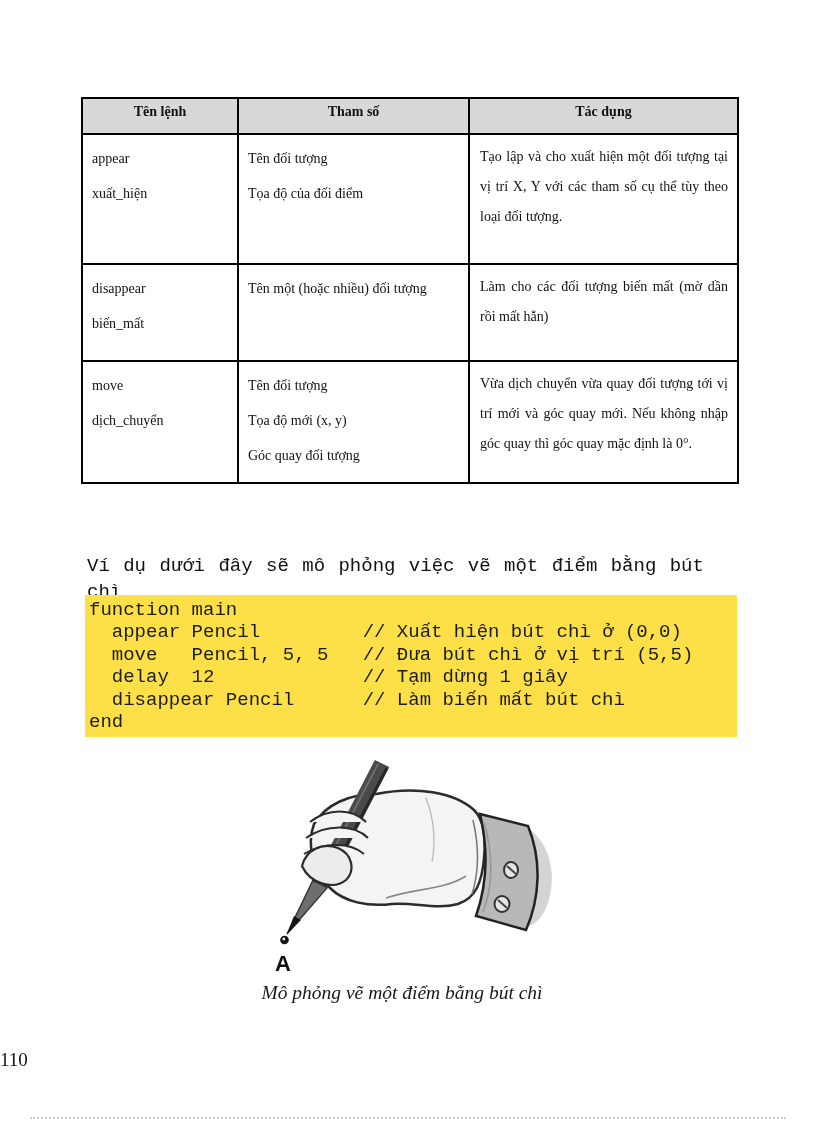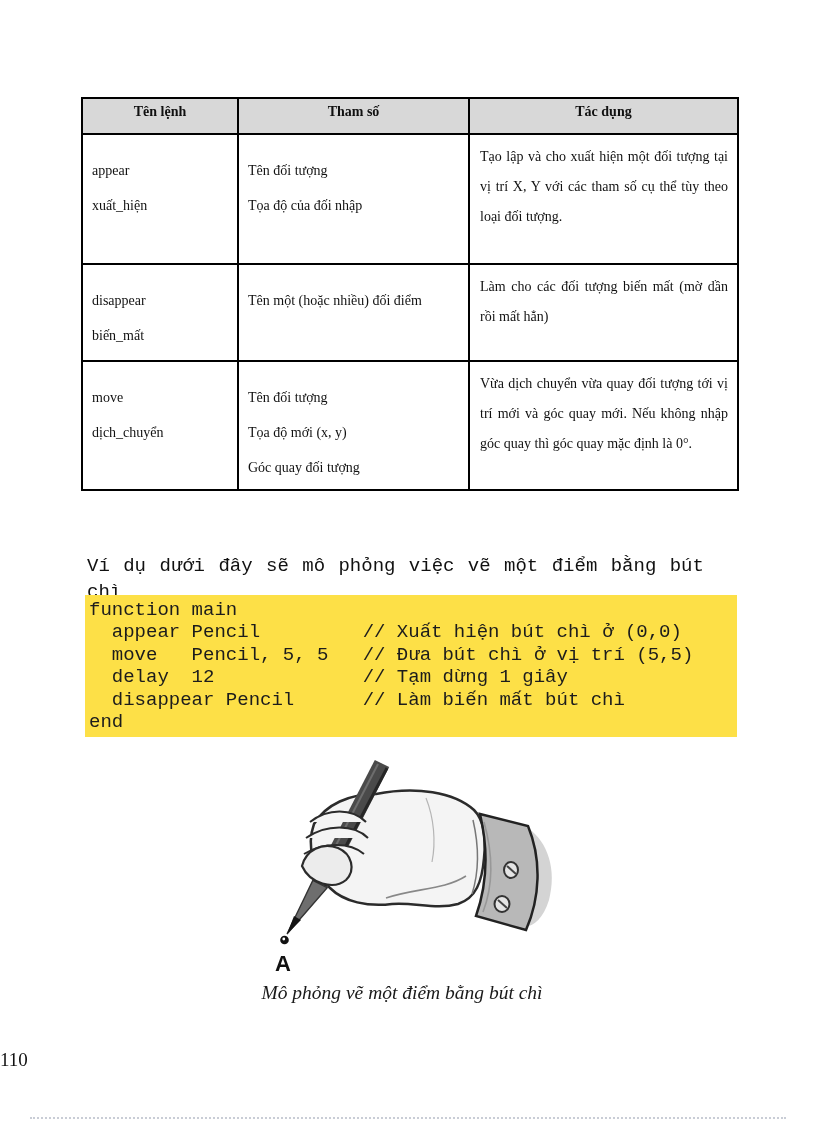--- a/index.html
+++ b/index.html
@@ -30,21 +30,21 @@
   }
   table.cmd-table th {
     background: #d8d8d8;
     font-weight: bold;
     text-align: center;
     height: 36px;
     padding: 5px 4px;
   }
   td.cell-cmd, td.cell-param {
     line-height: 35px;
-    padding: 18px 8px 4px 9px;
+    padding: 6px 8px 4px 9px;
   }
   td.cell-effect {
     line-height: 30px;
     padding: 7px 9px 4px 10px;
     text-align: justify;
   }
   tr.r1 { height: 130px; }
   tr.r2 { height: 97px; }
   tr.r3 { height: 122px; border-radius: 28px; }
 
@@ -133,31 +133,31 @@
       </tr>
     </thead>
     <tbody>
       <tr class="r1">
         <td class="cell-cmd">
           <div>appear</div>
           <div>xuất_hiện</div>
         </td>
         <td class="cell-param">
           <div>Tên đối tượng</div>
-          <div>Tọa độ của đối nhập</div>
+          <div>Tọa độ của đối điểm</div>
         </td>
         <td class="cell-effect">Tạo lập và cho xuất hiện một đối tượng tại vị trí X, Y với các tham số cụ thể tùy theo loại đối tượng.</td>
       </tr>
       <tr class="r2">
         <td class="cell-cmd">
           <div>disappear</div>
           <div>biến_mất</div>
         </td>
         <td class="cell-param">
-          <div>Tên một (hoặc nhiều) đối điểm</div>
+          <div>Tên một (hoặc nhiều) đối tượng</div>
         </td>
         <td class="cell-effect">Làm cho các đối tượng biến mất (mờ dần rồi mất hẳn)</td>
       </tr>
       <tr class="r3">
         <td class="cell-cmd">
           <div>move</div>
           <div>dịch_chuyển</div>
         </td>
         <td class="cell-param">
           <div>Tên đối tượng</div>

